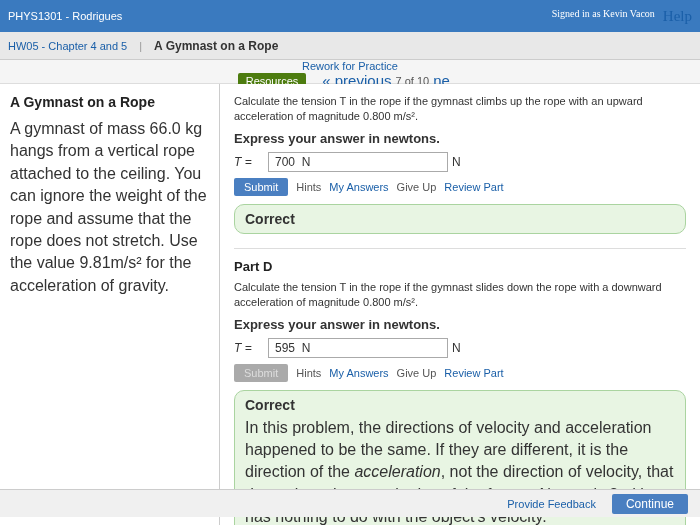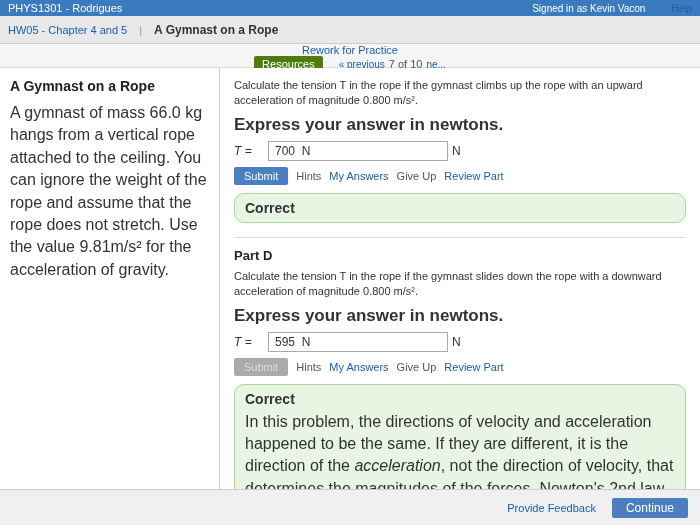--- a/index.html
+++ b/index.html
@@ -9,29 +9,29 @@
       background: #f0f0f0;
       width: 700px;
       height: 525px;
       overflow: hidden;
     }
 
     
     .top-bar {
       background: #3a7abf;
       color: white;
-      height: 16px;
+      height: 32px;
       display: flex;
       align-items: center;
       justify-content: space-between;
       padding: 0 8px;
       font-size: 11px;
     }
     .top-bar-left { display: flex; gap: 8px; }
-    .top-bar-right { display: flex; gap: 26px; font-size: 10px; }
+    .top-bar-right { display: flex; gap: 8px; font-size: 10px; font-family: Liberation Serif, serif; }
 
     
     .sub-bar {
       background: #e8e8e8;
       border-bottom: 1px solid #ccc;
       height: 28px;
       display: flex;
       align-items: center;
       padding: 0 8px;
       gap: 12px;
@@ -55,21 +55,21 @@
     .resources-btn {
       background: #4d7c0f;
       color: white;
       border: none;
       padding: 2px 8px;
       font-size: 11px;
       cursor: pointer;
       border-radius: 2px;
     }
     .nav-controls { display: flex; align-items: center; gap: 4px; font-size: 11px; color: #555; }
-    .nav-link { color: #1a5fa8; text-decoration: none; font-size: 10px; cursor: pointer; }
+    .nav-link { color: #1a5fa8; text-decoration: none; font-size: 15px; cursor: pointer; }
 
     
     .main-content {
       display: flex;
       height: calc(525px - 72px);
     }
 
     
     .left-panel {
       width: 220px;
@@ -108,21 +108,21 @@
       color: #222;
       margin-bottom: 6px;
     }
     .part-description {
       font-size: 11px;
       color: #333;
       margin-bottom: 6px;
       line-height: 1.4;
     }
     .express-label {
-      font-size: 17px;
+      font-size: 13px;
       font-weight: bold;
       color: #333;
       margin-bottom: 6px;
     }
 
     
     .answer-row {
       display: flex;
       align-items: center;
       gap: 4px;
@@ -212,24 +212,24 @@
     
     .divider {
       border: none;
       border-top: 1px solid #ddd;
       margin: 10px 0;
     }
 
     
     .footer-bar {
       position: fixed;
-      bottom: 0;
+      bottom: 8px;
       left: 0;
       width: 700px;
-      height: 36px;
+      height: 28px;
       background: #f0f0f0;
       border-top: 1px solid #ccc;
       display: flex;
       align-items: center;
       justify-content: flex-end;
       padding: 0 12px;
       gap: 16px;
       font-size: 11px;
     }
     .footer-link {

